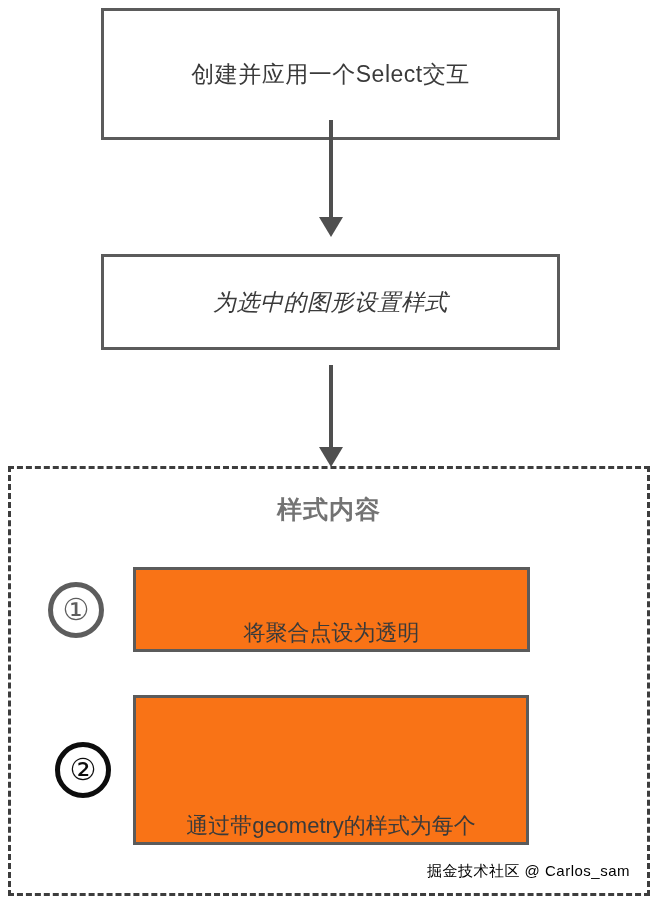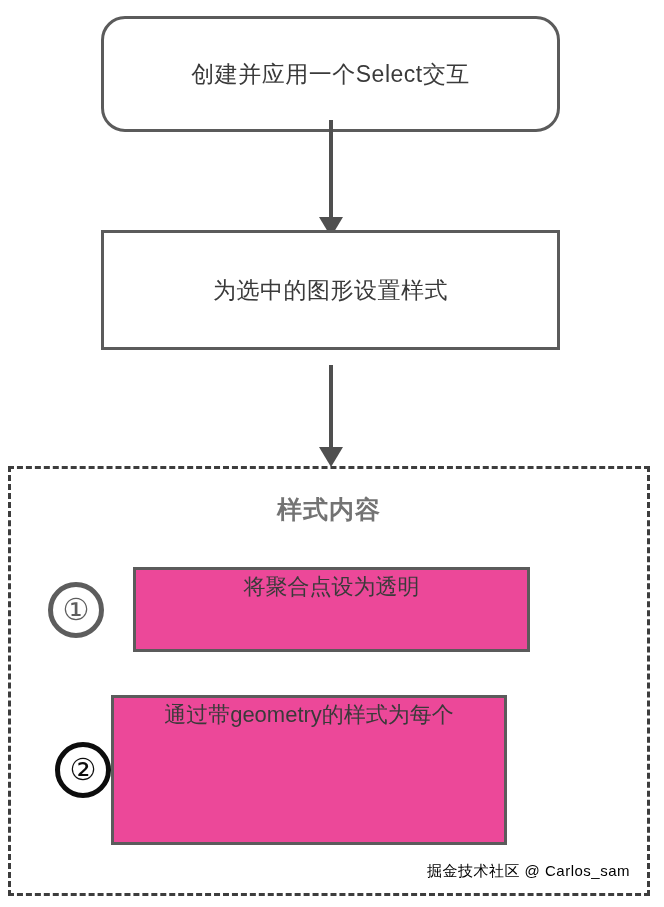--- a/index.html
+++ b/index.html
@@ -29,30 +29,30 @@
   }
   .proc-box .proc-label {
     font-size: 23px;
     line-height: 1.4;
     color: #3a3a3a;
     letter-spacing: 0.5px;
   }
 
   #box-create {
     left: 101px;
-    top: 16px;
+    top: 8px;
     width: 459px;
-    height: 116px;
-    border-radius: 24px;
+    height: 132px;
   }
   #box-style {
     left: 101px;
-    top: 230px;
+    top: 254px;
     width: 459px;
-    height: 120px;
+    height: 96px;
+    font-style: italic;
   }
 
   
   .arrow {
     position: absolute;
     width: 30px;
   }
   .arrow .shaft {
     position: absolute;
     left: 13px;
@@ -129,43 +129,44 @@
     color: #5d5d5d;
   }
   .num-badge.black {
     width: 56px;
     height: 56px;
     border: 5px solid #0d0d0d;
     color: #0d0d0d;
   }
   .item-box {
     box-sizing: border-box;
-    background: #ec4899;
+    background: #f97316;
     border: 3px solid #5b5b5b;
     display: flex;
-    align-items: flex-start;
+    align-items: flex-end;
     justify-content: center;
     text-align: center;
   }
   .item-box .item-label {
     font-size: 22px;
     line-height: 1.5;
     color: #3a3a3a;
   }
 
   #row-1 { left: 48px; top: 567px; }
   #row-1 .item-box {
     width: 397px;
     height: 85px;
     margin-left: 29px;
   }
   #row-2 { left: 55px; top: 695px; }
   #row-2 .item-box {
     width: 396px;
     height: 150px;
+    margin-left: 22px;
   }
 
   
   #watermark {
     position: absolute;
     right: 34px;
     bottom: 26px;
     font-size: 15px;
     color: #000000;
     letter-spacing: 0.5px;

